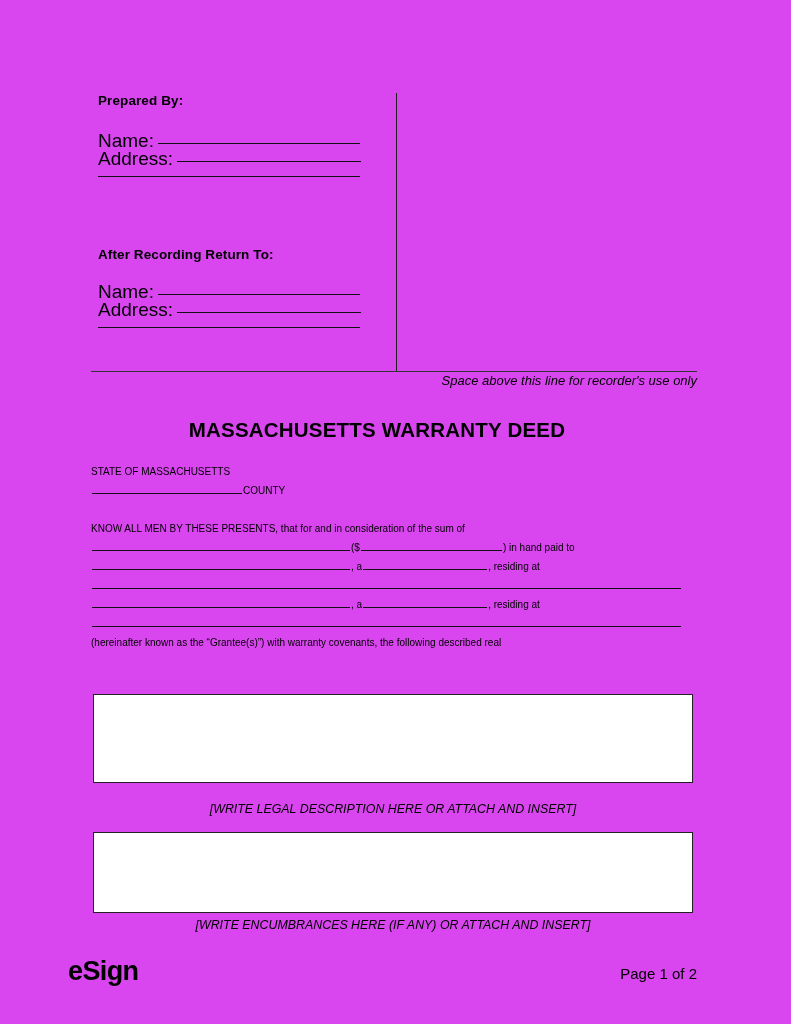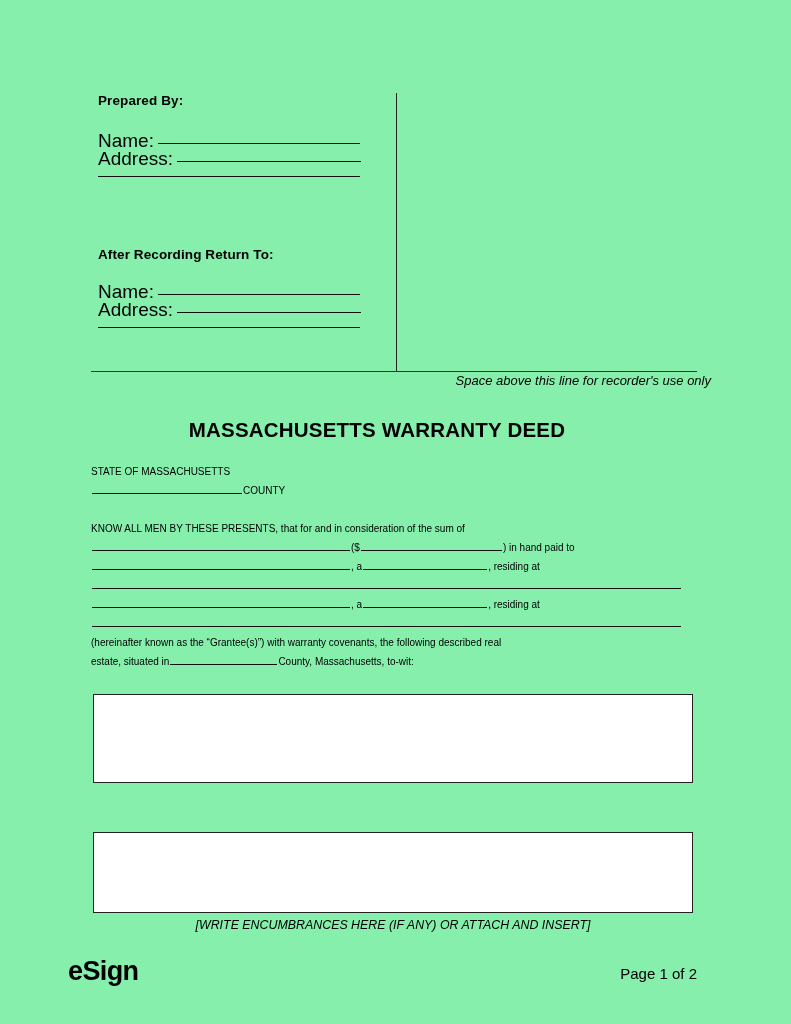--- a/index.html
+++ b/index.html
@@ -12,21 +12,21 @@
     height: 1024px;
     position: relative;
     font-family: "Liberation Sans", sans-serif;
     color: #000000;
     overflow: hidden;
   }
 
   .page {
     position: absolute;
     inset: 0;
-    background: #86efac;
+    background: #d946ef;
   }
 
   
   .recorder-block {
     position: absolute;
     left: 0;
     top: 0;
     width: 791px;
     height: 392px;
   }
@@ -92,21 +92,20 @@
 
   .recorder-note {
     position: absolute;
     left: 0;
     top: 373px;
     width: 697px;
     text-align: right;
     font-size: 13px;
     font-style: italic;
     white-space: nowrap;
-    margin-left: 14px;
   }
 
   
   .doc-title {
     position: absolute;
     left: 0;
     top: 418px;
     width: 754px;
     text-align: center;
     font-size: 20.5px;
@@ -243,25 +242,25 @@
 
     <span class="line"><span class="rule w-full"></span></span>
 
 
     <span class="line"><span class="rule w-long"></span><span>, a</span><span class="rule w-med"></span><span>, residing at</span></span>
 
     <span class="line"><span class="rule w-full"></span></span>
 
     <span class="line">(hereinafter known as the “Grantee(s)”) with warranty covenants, the following described real</span>
 
-    <span class="line"><span>estate, situated in</span><span class="rule w-county"></span><span>County, Massachusetts, to-wit:</span></span>
   </div>
 
   <div class="content-box box-legal"></div>
 
+  <div class="box-caption cap-legal">[WRITE LEGAL DESCRIPTION HERE OR ATTACH AND INSERT]</div>
 
   <div class="content-box box-encum"></div>
 
   <div class="box-caption cap-encum">[WRITE ENCUMBRANCES HERE (IF ANY) OR ATTACH AND INSERT]</div>
 
   <div class="footer-logo">eSign</div>
 
   <div class="footer-page">Page 1 of 2</div>
 
 </div>

